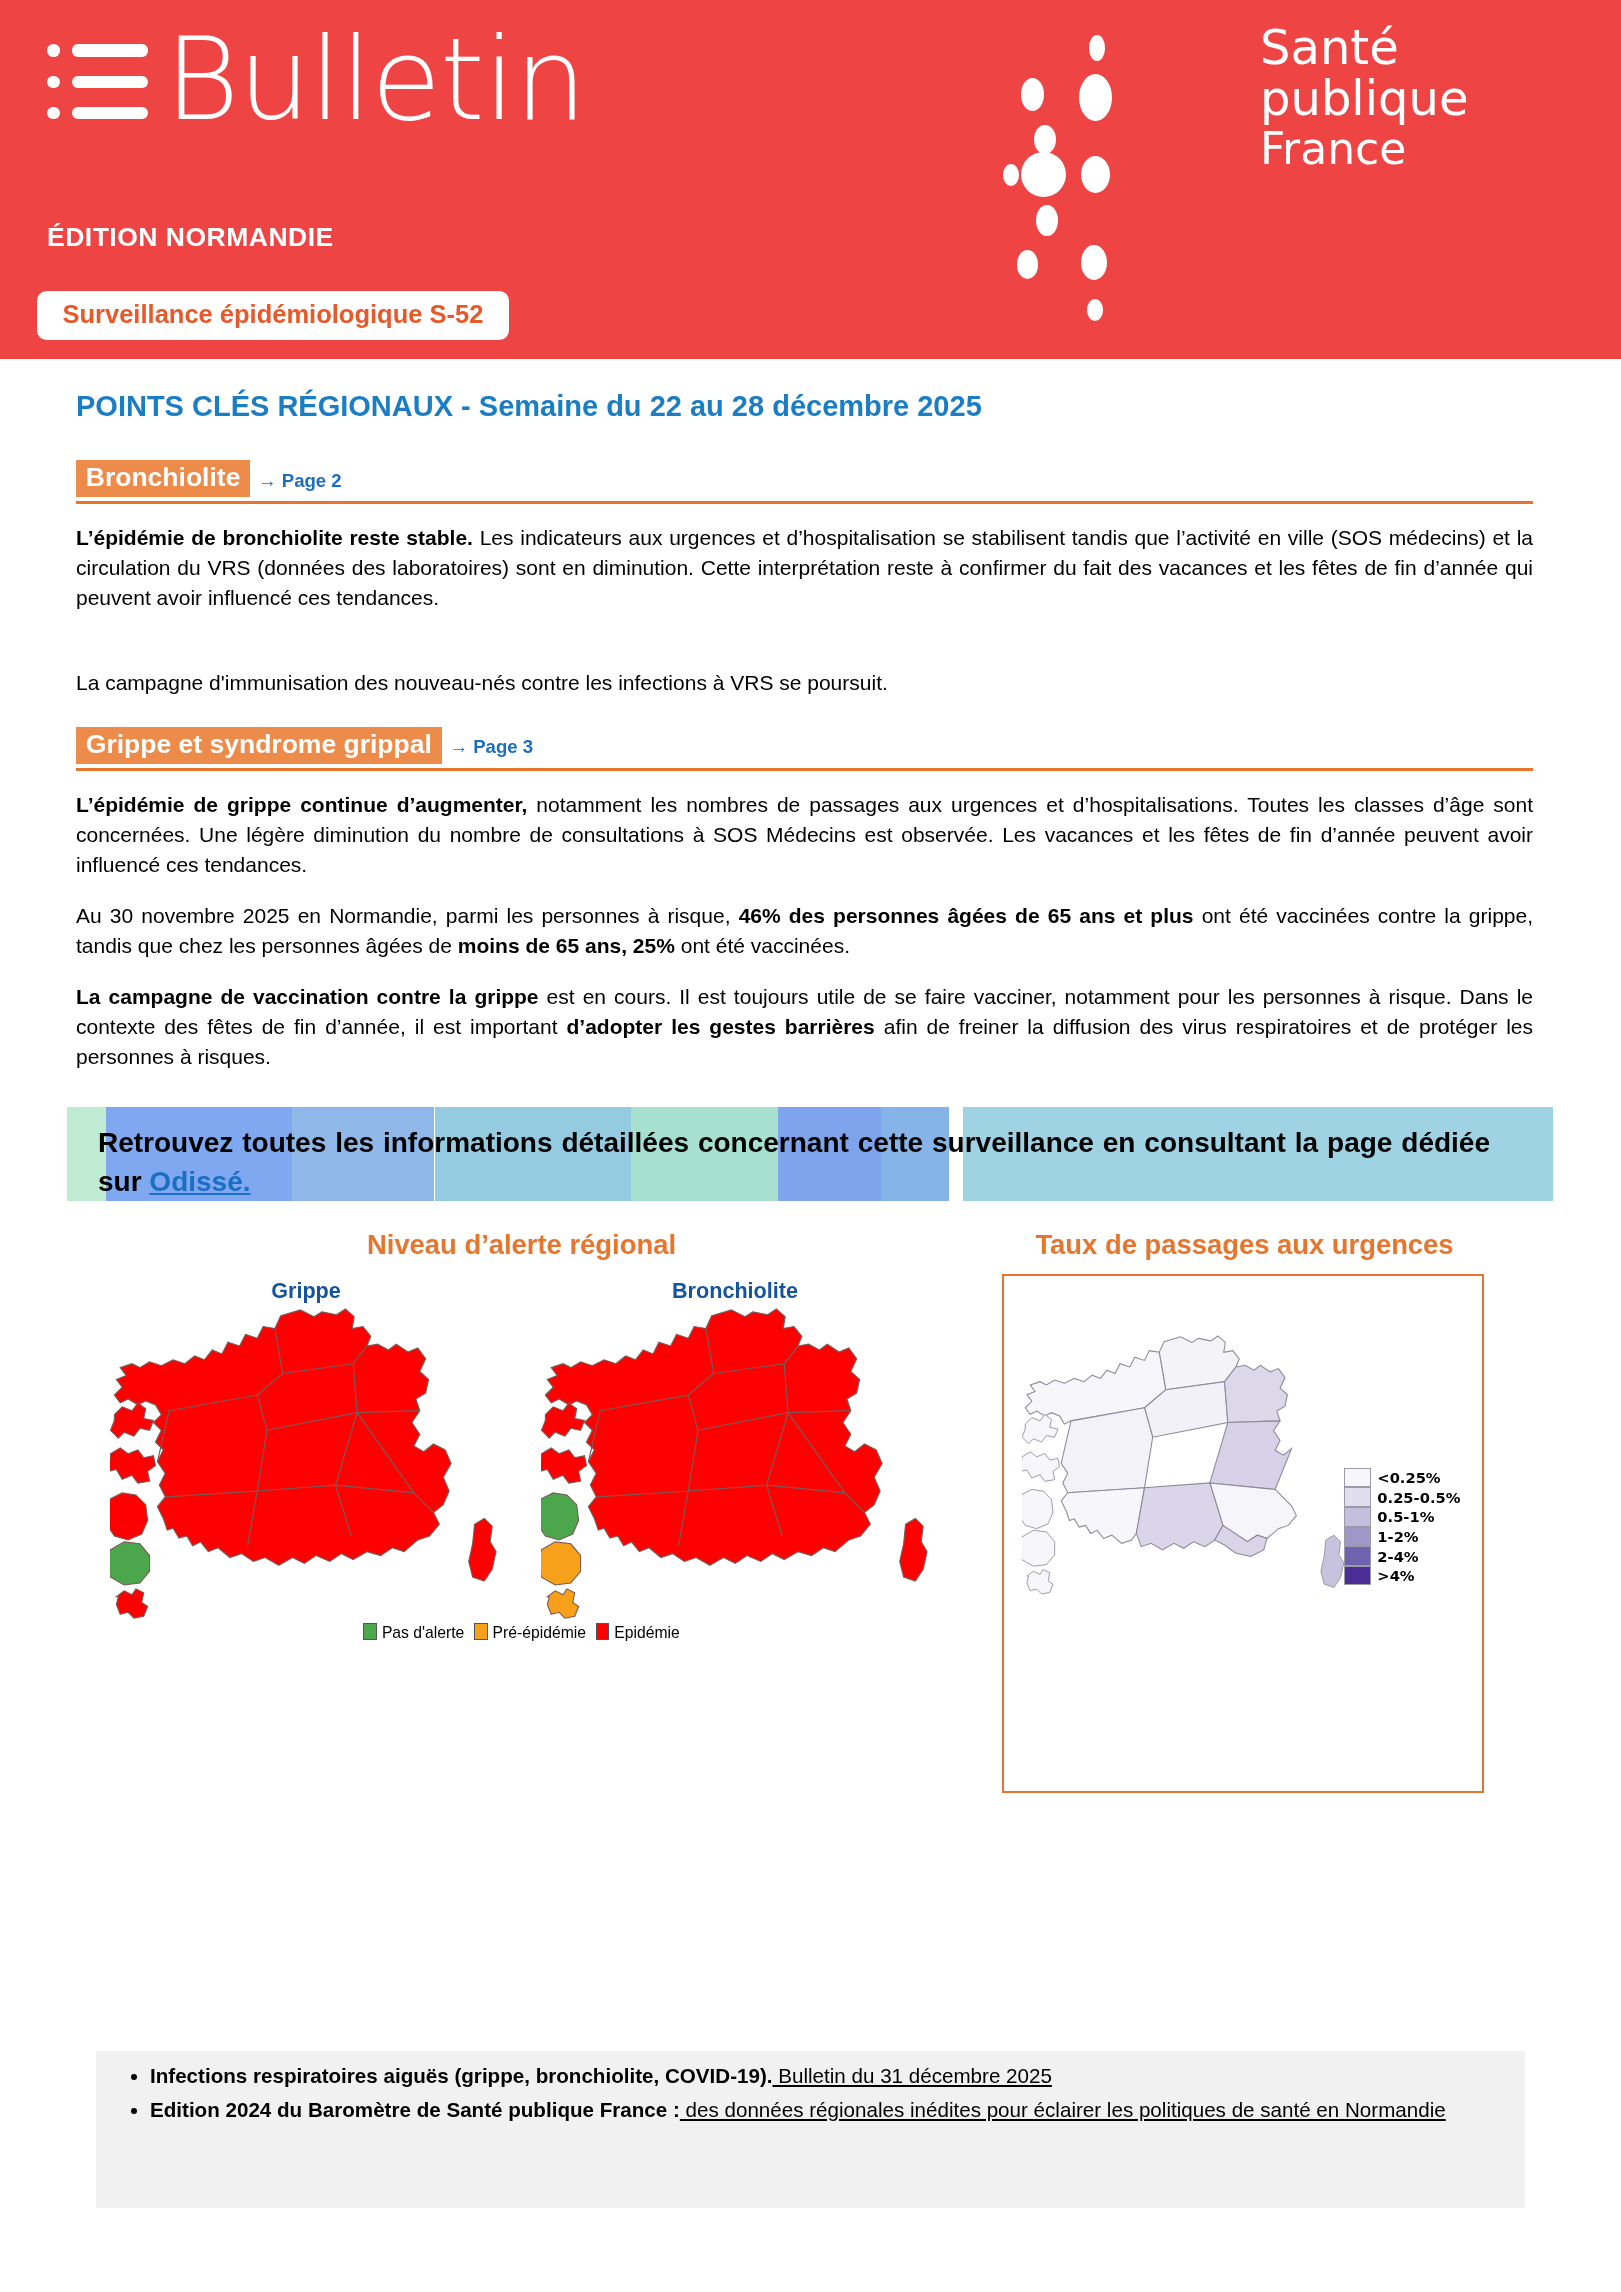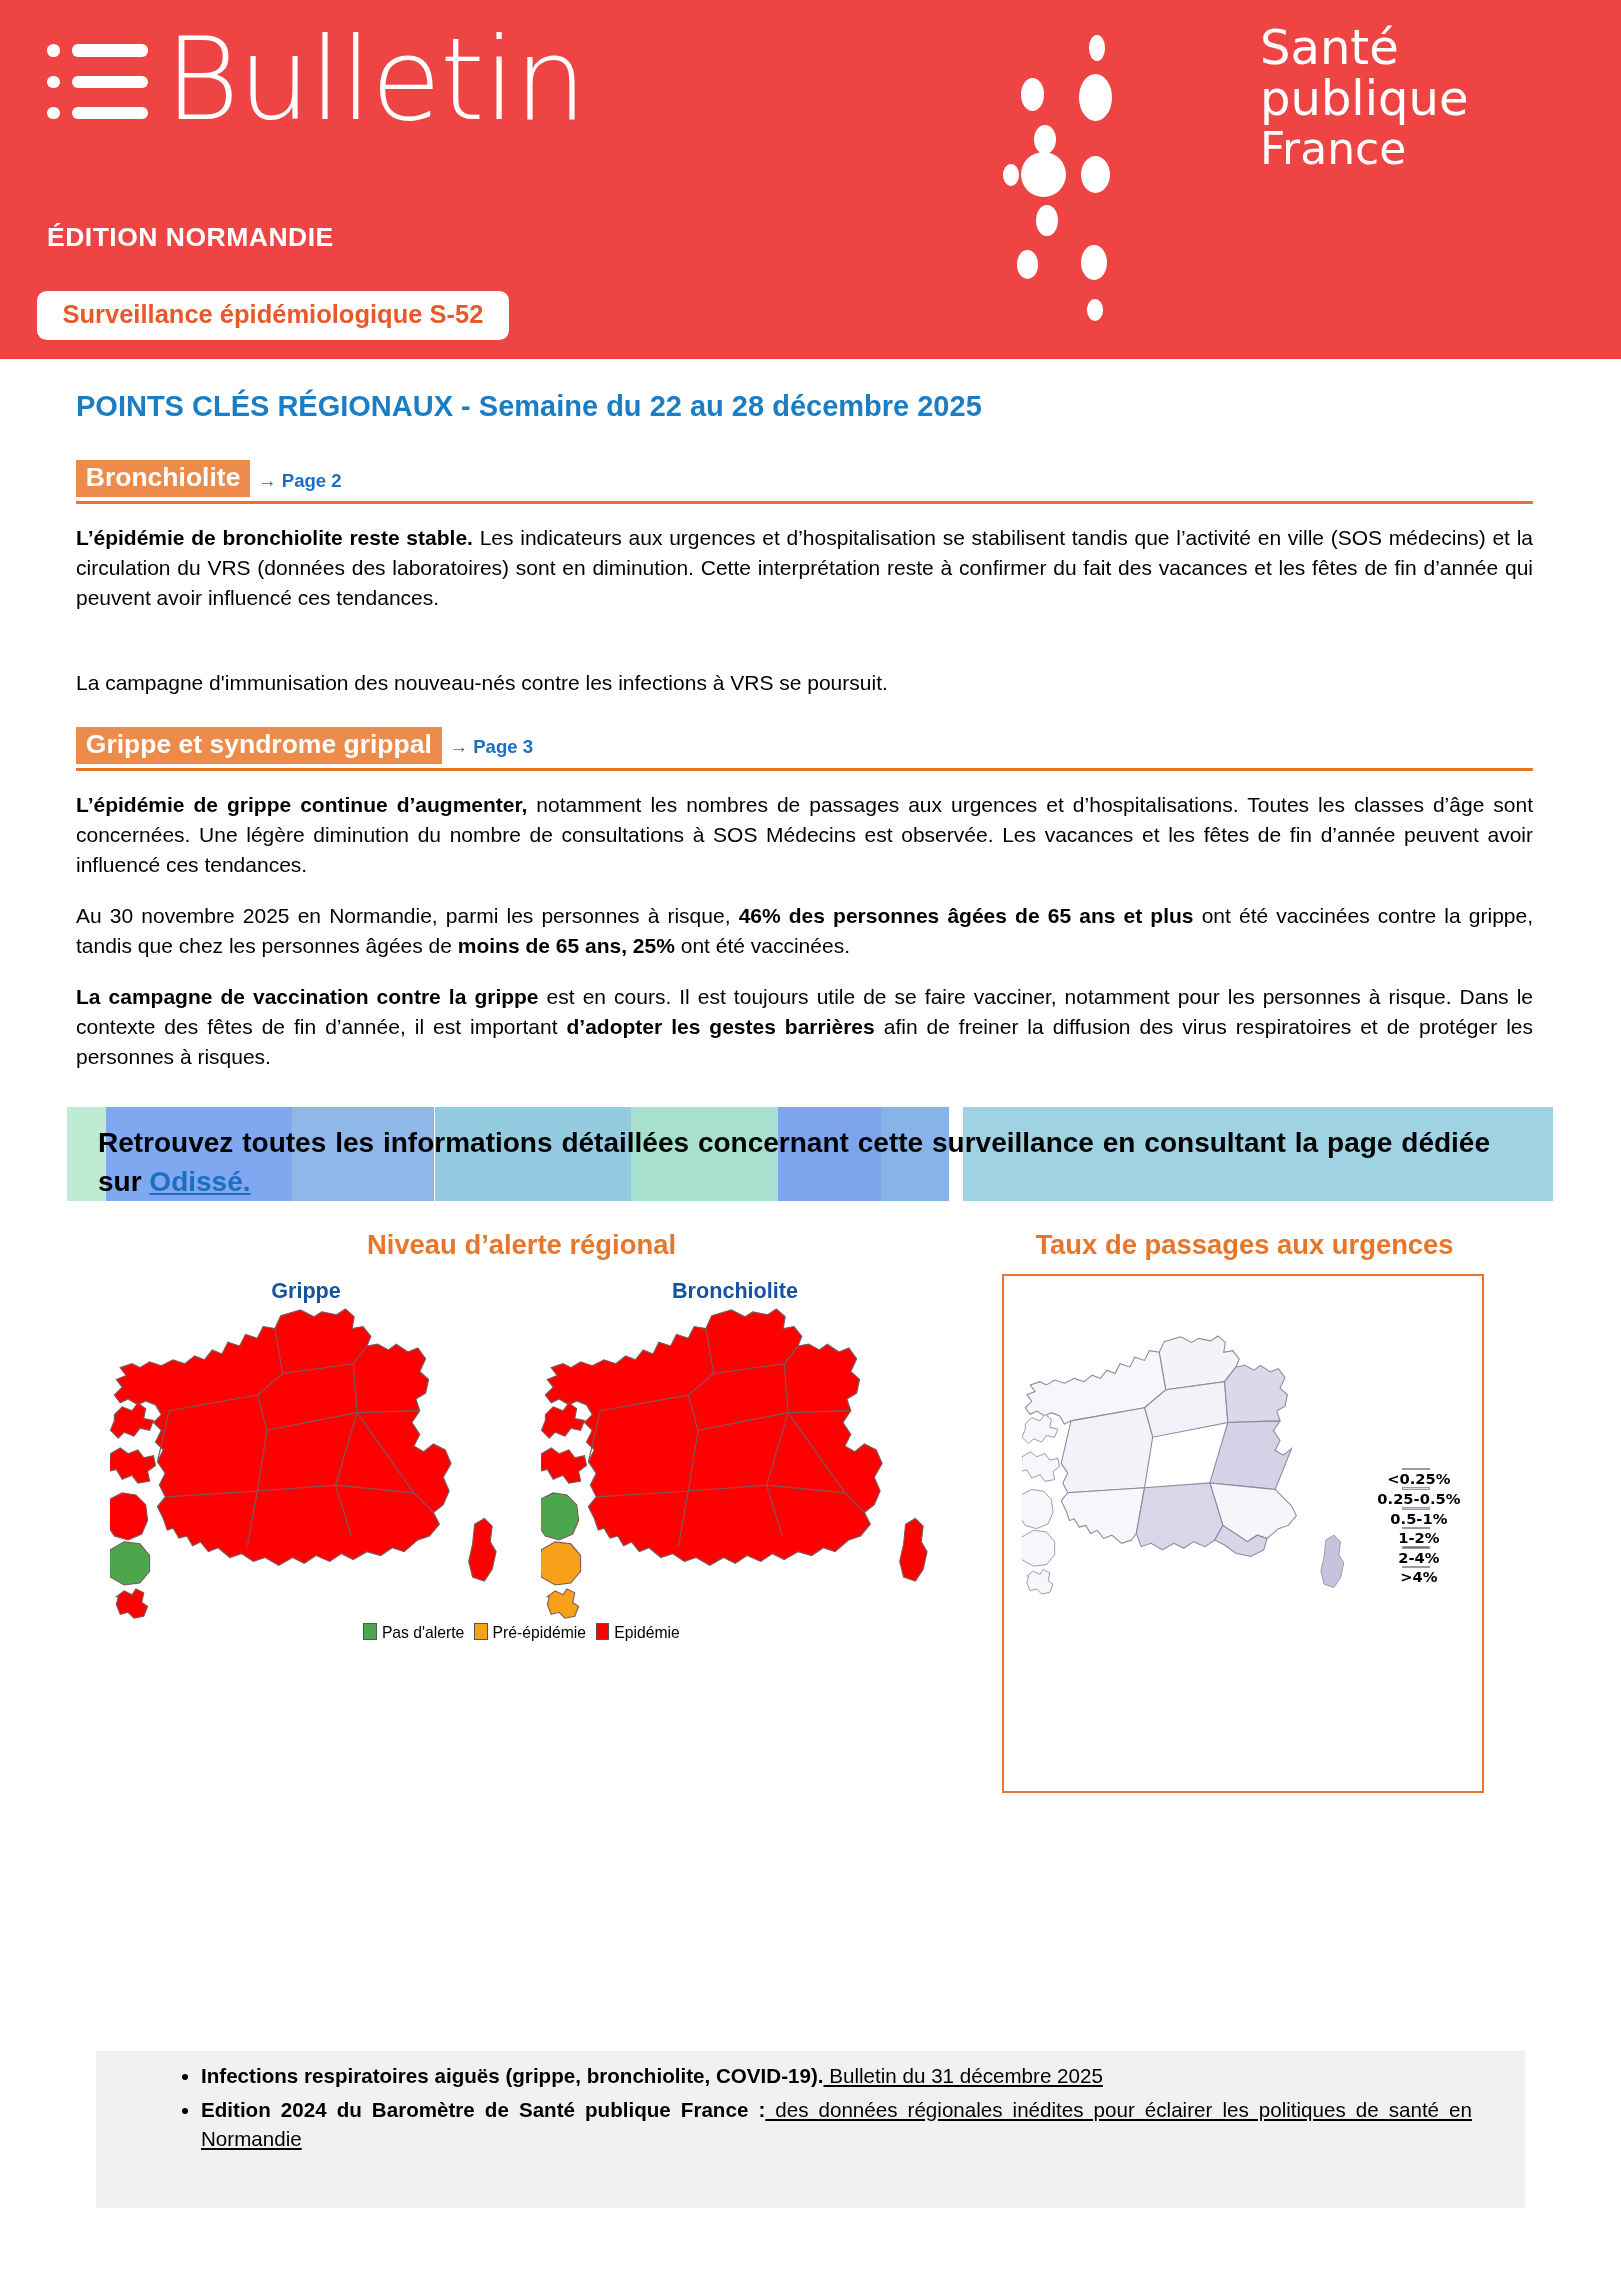--- a/index.html
+++ b/index.html
@@ -163,37 +163,37 @@
     display:flex; justify-content:center; align-items:center; gap: 9.8px; margin-top: 5.9px;
     font-size: 15.7px;
   }
   .alert-legend .sw { width: 13.7px; height: 17.6px; display:inline-block; border:1px solid #555; margin-right:4.9px; vertical-align:-2.9px;}
   .alert-legend span.it { white-space: nowrap; }
   .covid-box {
     position: absolute; left: 1002px; top: 45px; width: 482px; height: 519px;
     border: 2px solid #E8752C; background: #ffffff;
   }
   .covid-legend { position:absolute; right: 21.6px; top: 192px; }
-  .covid-legend .row { display:flex; align-items:center; height: 19.6px; flex-direction: column;}
+  .covid-legend .row { display:flex; align-items:center; height: 19.6px;}
   .covid-legend .sw { width: 27.4px; height: 19.6px; border:1px solid #9a9aa8; }
   .covid-legend .lb { font-size: 14.7px; margin-left: 5.9px; font-family:"DejaVu Sans", sans-serif; font-weight:bold; }
 
   
   .actus {
     position: absolute;
     left: 96px; top: 2051px;
     width: 1429px; height: 157px;
     background: #F1F1F1;
     padding: 0;
   }
   .actus-title {
     color: #1B9AE0; text-align:center; font-size: 26.5px; font-weight: bold;
     padding-top: 21.6px; letter-spacing: 0.2px;
   }
-  .actus ul { margin: 9.8px 0 0 0; padding-left: 105px; }
+  .actus ul { margin: 9.8px 0 0 0; padding-left: 54px; }
   .actus li { font-size: 20.6px; line-height: 1.45; margin-bottom: 3.9px; text-align: justify; padding-right: 53px;}
   .actus li b { font-weight: bold; }
   .u { text-decoration: underline; }
 </style>
 </head>
 <body>
 
 <div class="header">
 
   <div class="bulletin-row">

